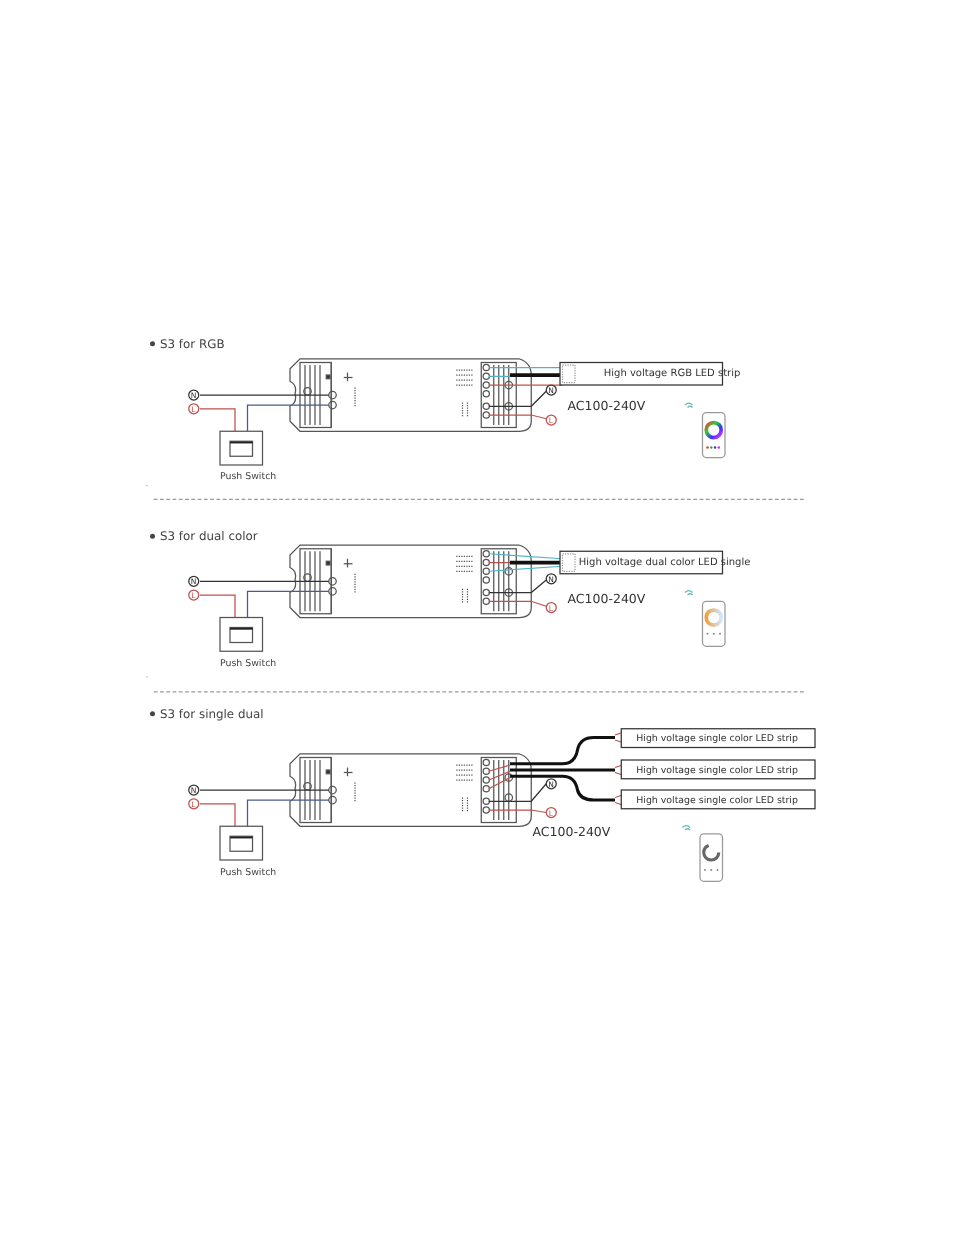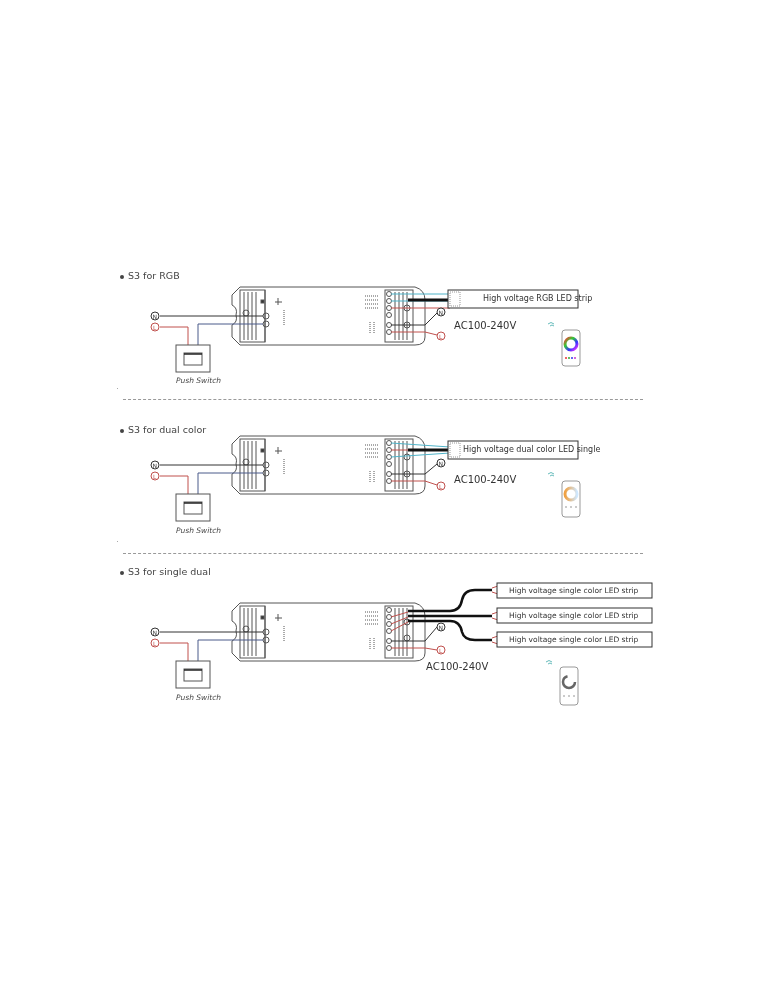--- a/index.html
+++ b/index.html
@@ -3,21 +3,21 @@
 <meta charset="utf-8">
 <style>
   html, body { margin: 0; padding: 0; background: #ffffff; }
   body { width: 771px; height: 1000px; position: relative; overflow: hidden; font-family: "DejaVu Sans", sans-serif; color: #333; }
   .section { position: absolute; left: 0; width: 771px; }
   .section-title { position: absolute; left: 120px; font-size: 9.5px; color: #444; }
   .section-title .bullet { display: inline-block; width: 4px; height: 4px; border-radius: 50%; background: #444; margin-right: 4px; vertical-align: middle; }
   .divider { position: absolute; left: 123px; width: 520px; border-top: 1px dashed #999; }
   .strip-label { position: absolute; font-size: 8px; color: #333; white-space: nowrap; }
   .voltage-label { position: absolute; font-size: 10px; color: #333; white-space: nowrap; }
-  .push-label { position: absolute; font-size: 7.5px; color: #444; white-space: nowrap; font-style: italic; }
+  .push-label { position: absolute; font-size: 7.5px; color: #444; white-space: nowrap; }
   svg { position: absolute; left: 0; top: 0; }
   .tiny-dot { position: absolute; width: 1px; height: 1px; background: #aaa; }
 </style>
 </head>
 <body>
 
 <div class="section" style="top:0;">
   <div class="section-title" style="top:270px;"><span class="bullet"></span><span>S3 for RGB</span></div>
   <svg width="771" height="400">
 

